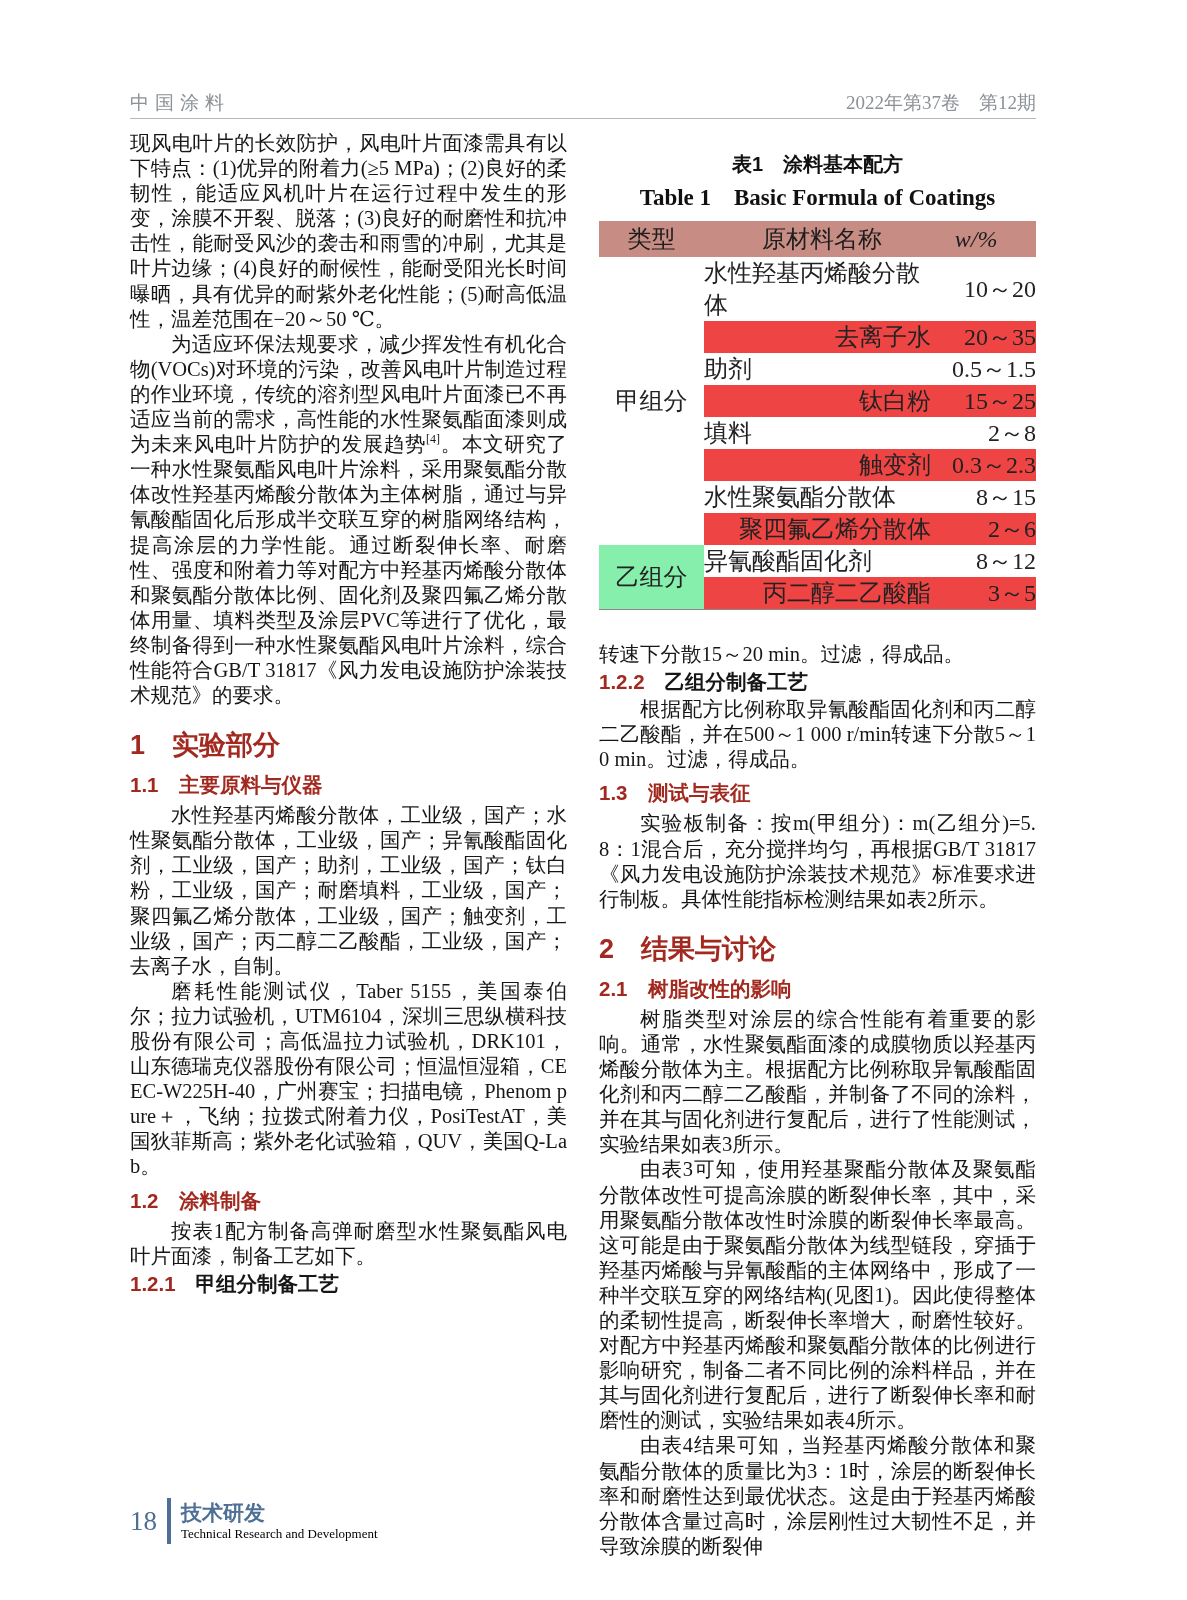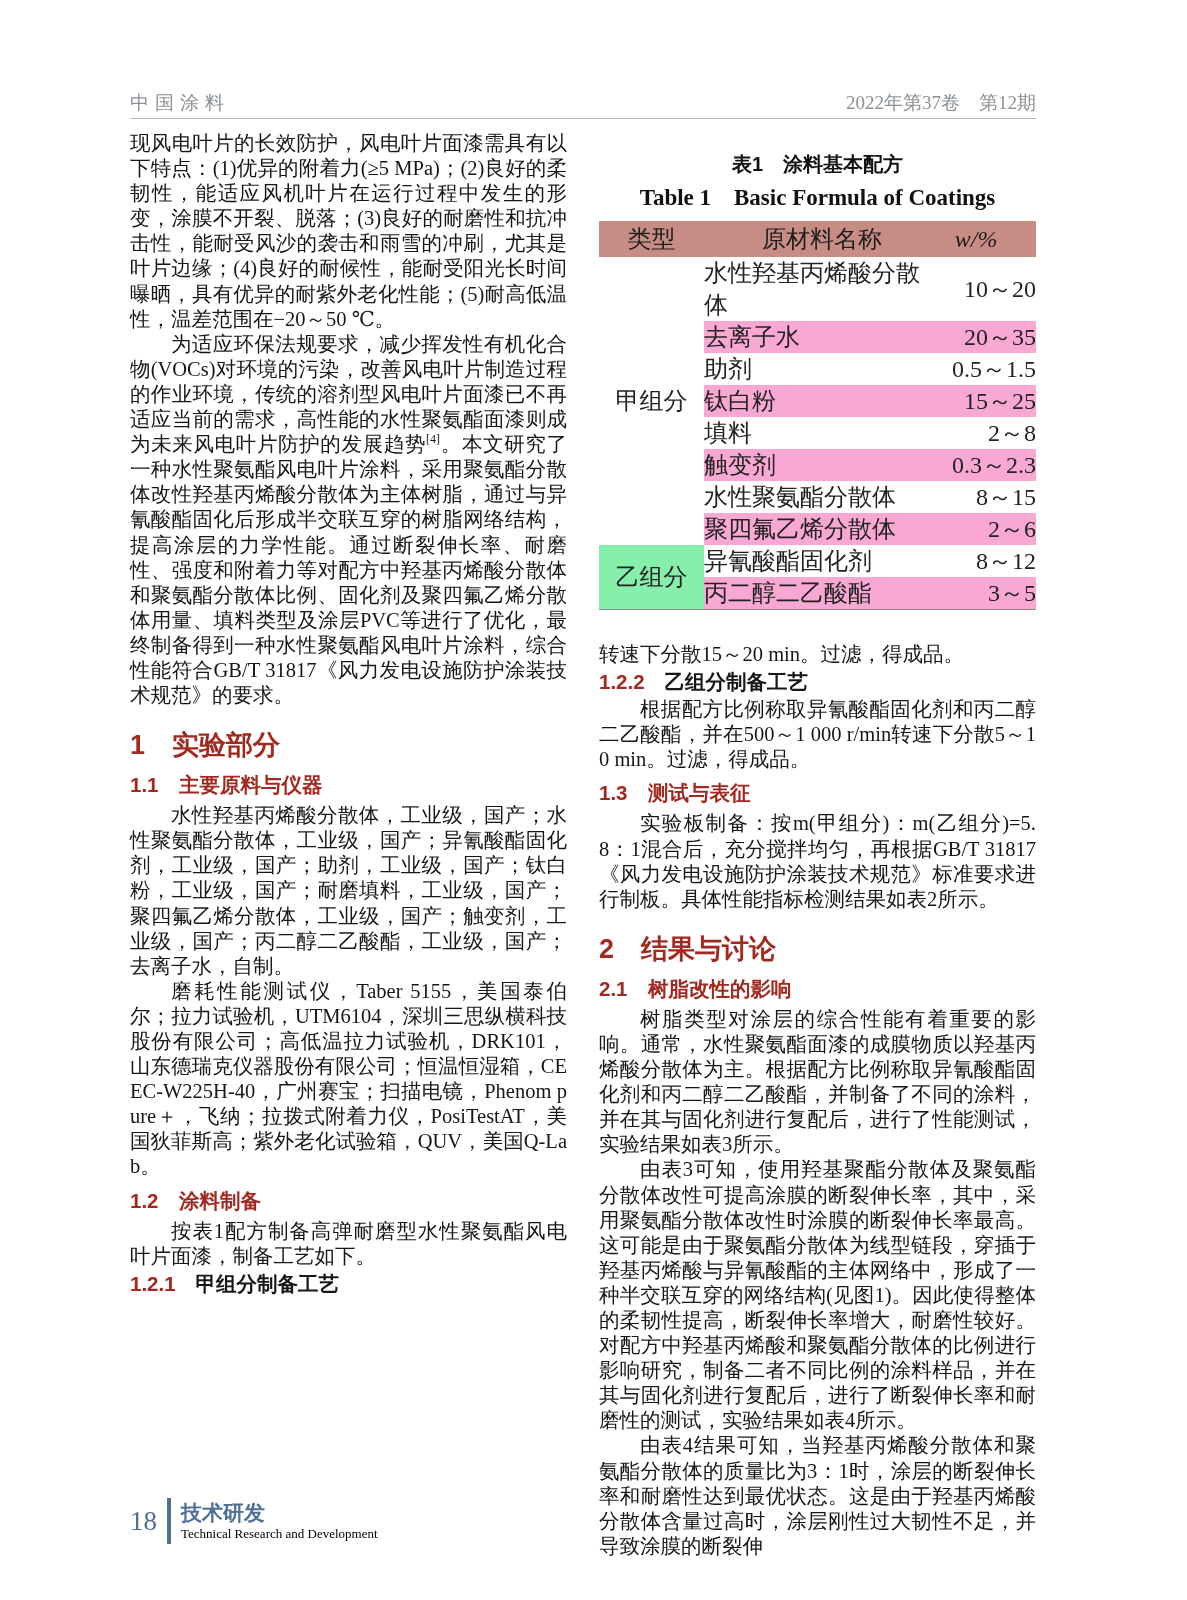--- a/index.html
+++ b/index.html
@@ -36,21 +36,21 @@
   .tbl-title-en{font-weight:bold;font-size:23px;text-align:center;margin:0 0 8px 0;color:#111;}
   table.formula{width:100%;border-collapse:collapse;font-size:24px;color:#222;
     margin-bottom:32px;border-bottom:1.5px solid #8a8a8a;}
   table.formula th{background:#c78c84;font-weight:normal;height:34px;color:#1d1d1d;}
   table.formula td{height:14px;padding:0;}
   td.cell-type,th.cell-type{width:24%;text-align:center;}
   td.cell-name,th.cell-name{width:52%;text-align:left;padding-left:10px;}
   th.cell-name{text-align:center;}
   td.cell-val,th.cell-val{width:24%;text-align:right;padding-right:16px;}
   th.cell-val{text-align:center;font-style:italic;}
-  tr.stripe td.cell-name,tr.stripe td.cell-val{background:#f9a8d4;}
+  tr.stripe td.cell-name,tr.stripe td.cell-val{background:#ef4444;text-align:right;}
   td.cell-type.shade{background:#86efac;}
   
   .page-footer{position:absolute;left:130px;top:1498px;display:flex;align-items:center;}
   .page-num{font-size:27px;color:#4e6f96;margin-right:10px;}
   .footer-bar{width:4px;height:46px;background:#4e6f96;margin-right:10px;}
   .footer-cn{font-family:"Liberation Sans","DejaVu Sans",sans-serif;font-weight:bold;
     font-size:21px;color:#4e6f96;line-height:24px;}
   .footer-en{font-size:13px;color:#000000;line-height:17px;}
 </style>
 </head>

